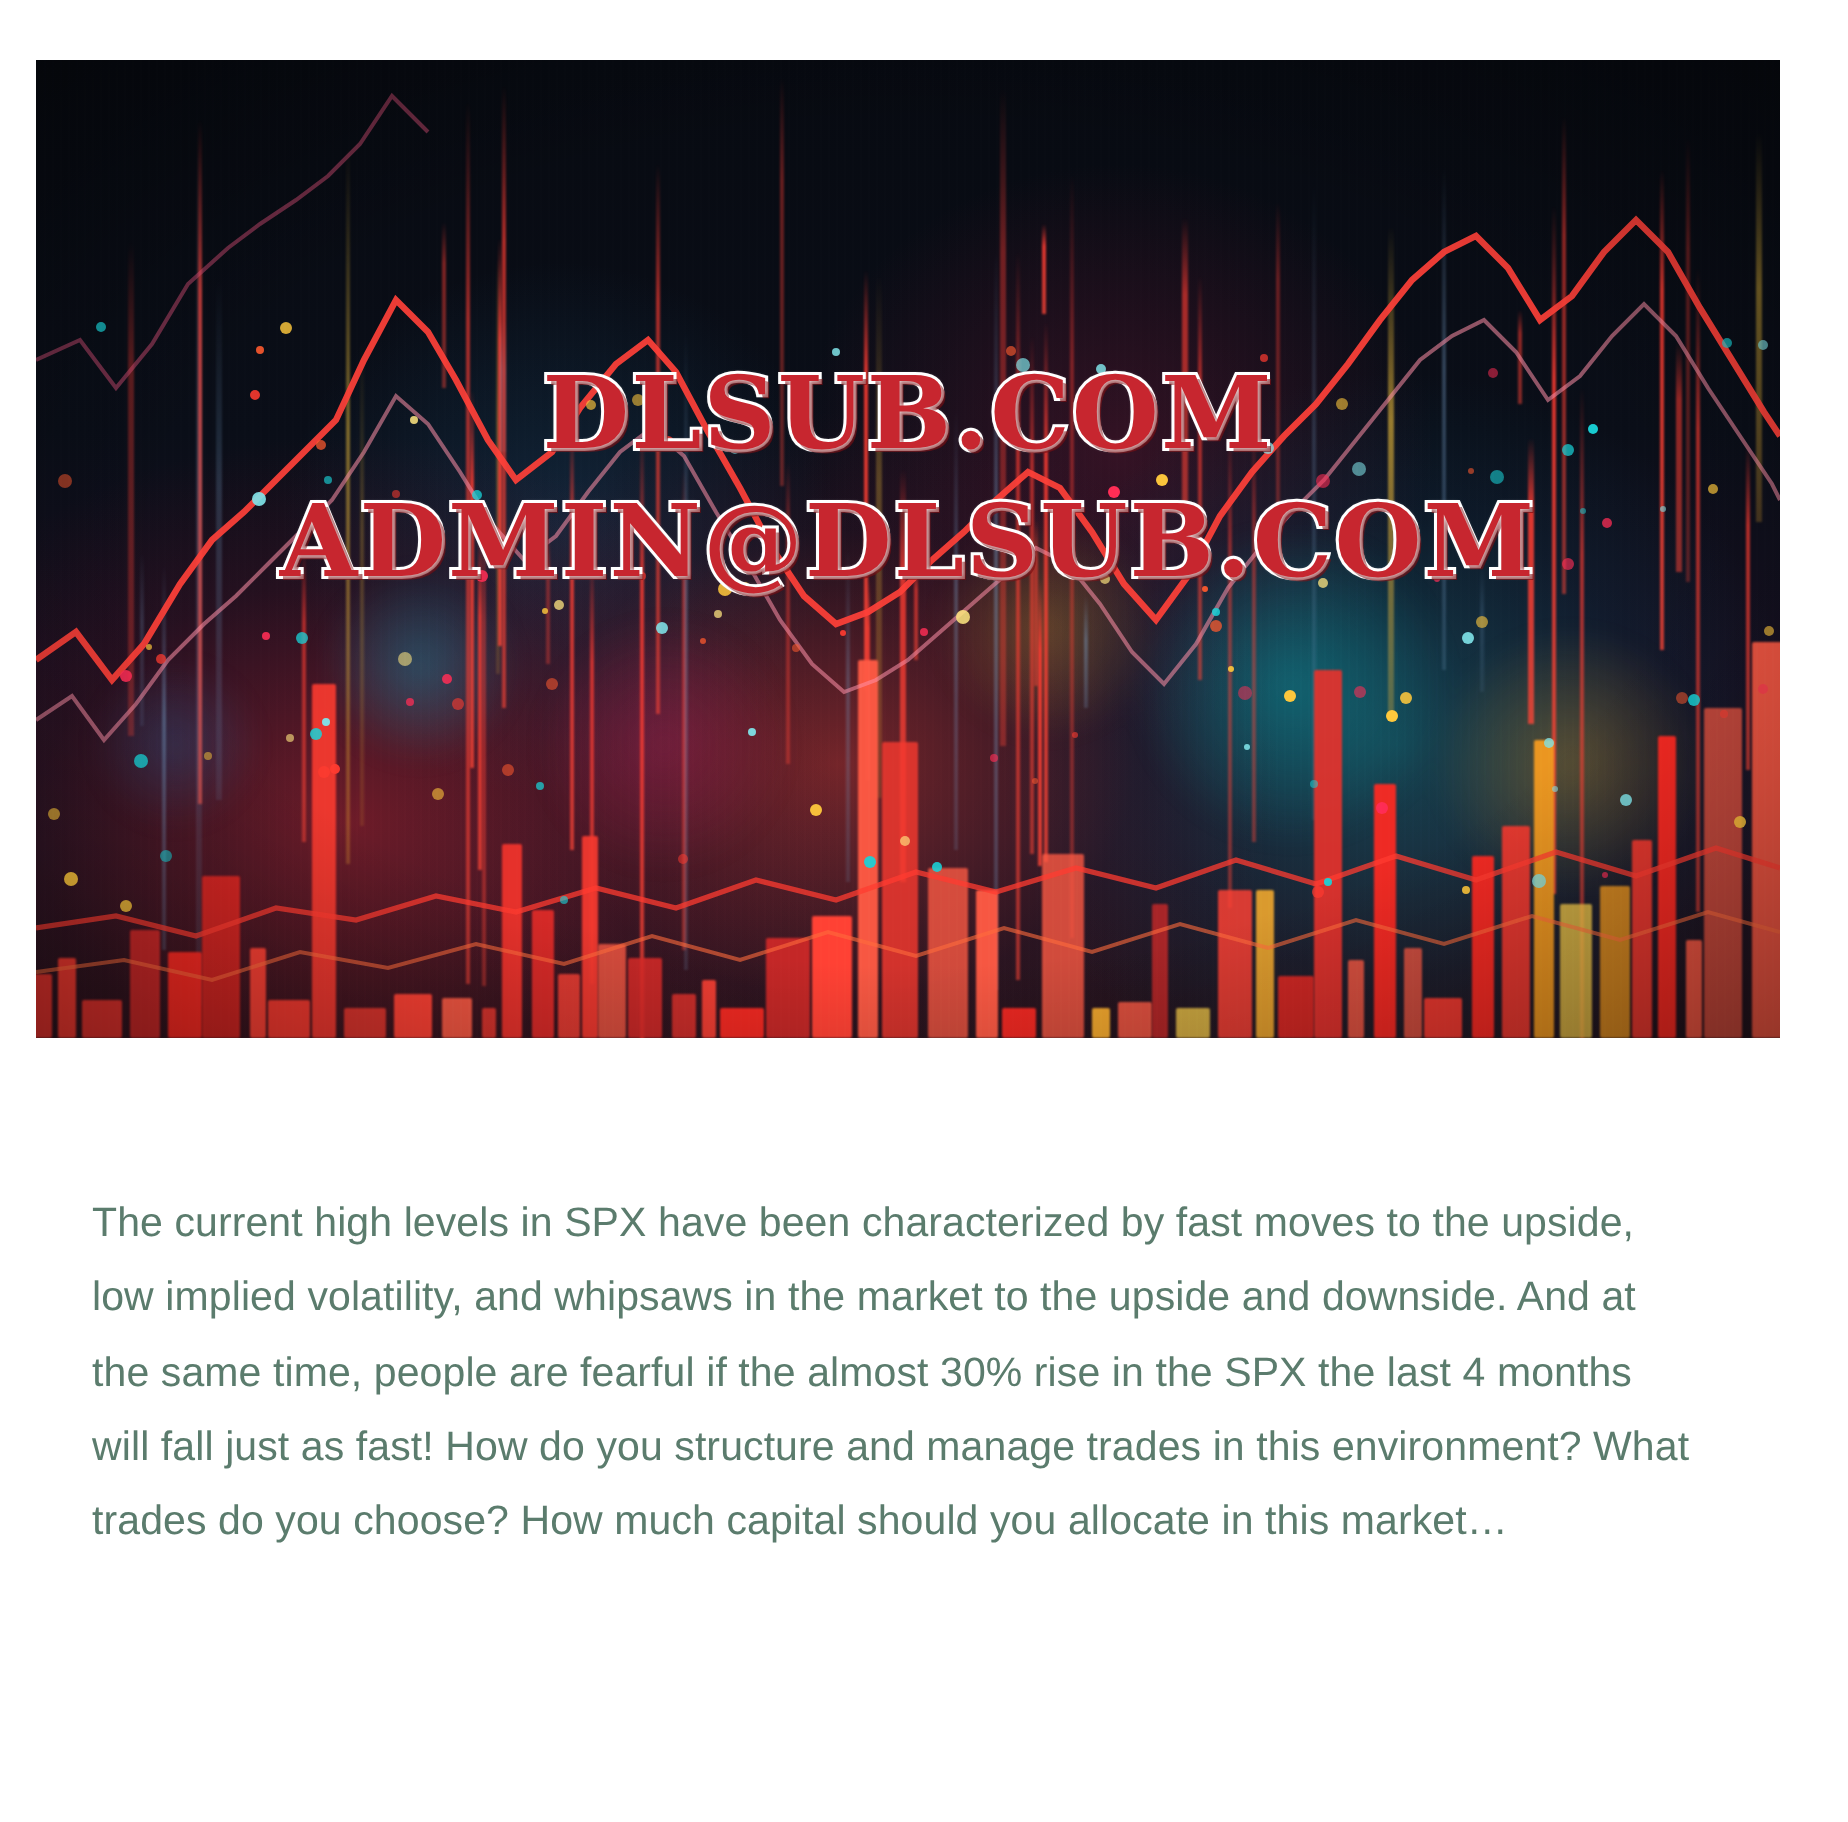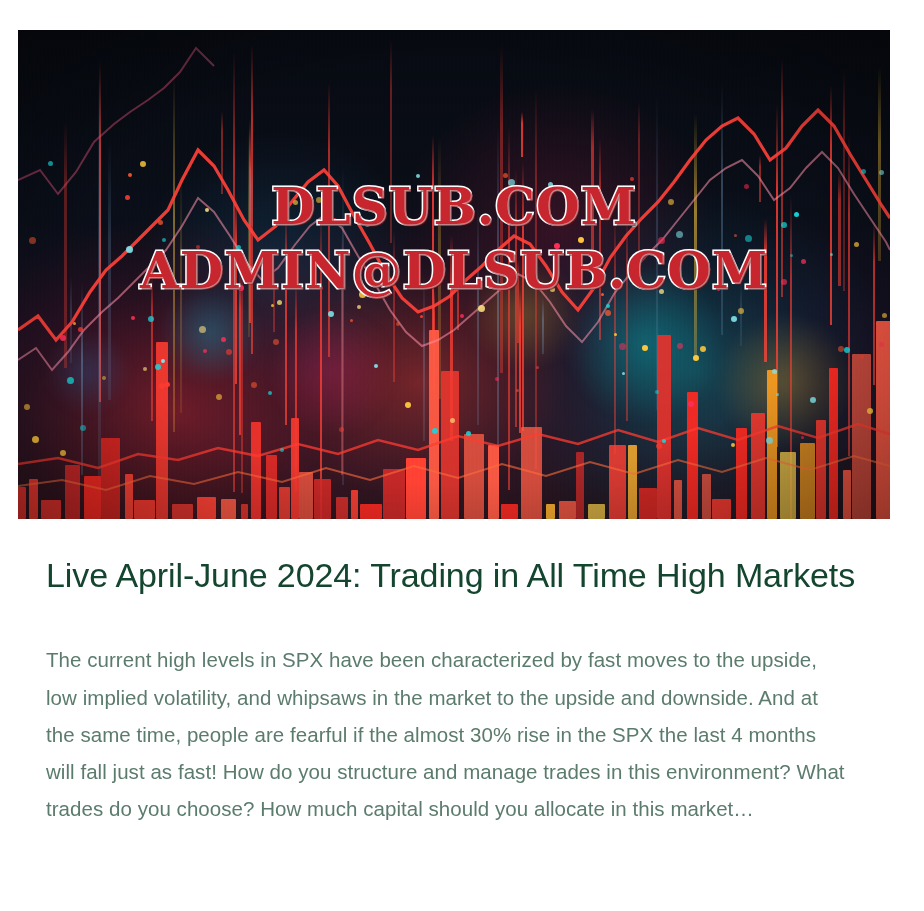--- a/index.html
+++ b/index.html
@@ -425,17 +425,16 @@
       <div class="layer-vignette"></div>
     </div>
 
     <div class="watermark">
       <span class="wm-line wm-1">DLSUB.COM</span>
       <span class="wm-line wm-2">ADMIN@DLSUB.COM</span>
     </div>
   </div>
 
   <div class="content">
-    <h2 class="post-title">Live April-June 2024: Trading in All Time High Markets</h2>
     <p class="post-excerpt">The current high levels in SPX have been characterized by fast moves to the upside, low implied volatility, and whipsaws in the market to the upside and downside. And at the same time, people are fearful if the almost 30% rise in the SPX the last 4 months will fall just as fast! How do you structure and manage trades in this environment? What trades do you choose? How much capital should you allocate in this market…</p>
   </div>
 
 </div>
 
 </body></html>

